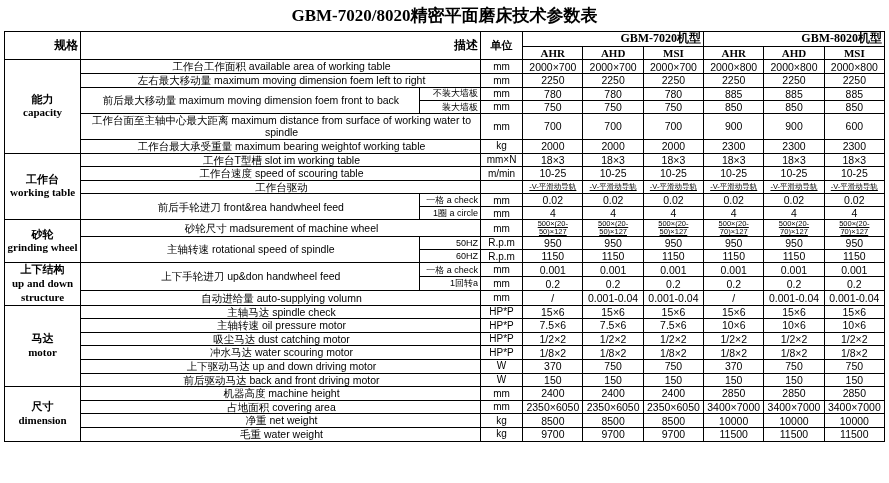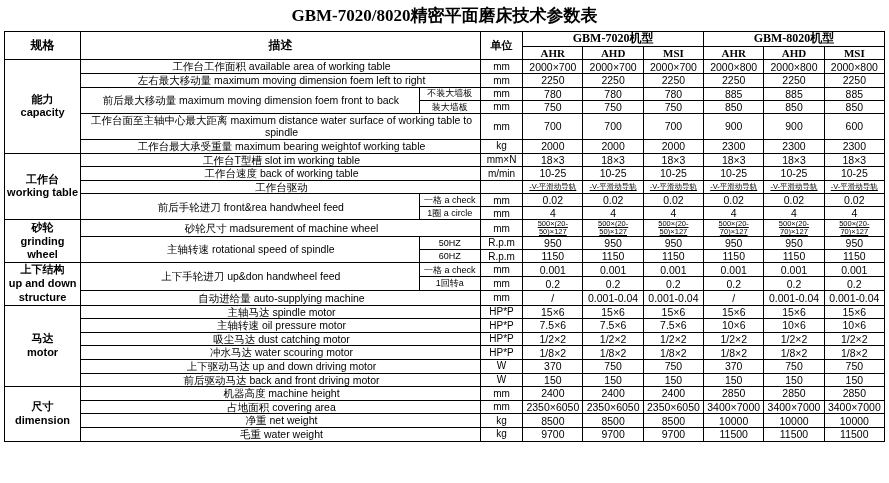--- a/index.html
+++ b/index.html
@@ -21,28 +21,28 @@
   }
   td,th{
     border:1px solid #000;
     padding:0 2px;
     text-align:center;
     vertical-align:middle;
     font-weight:normal;
     line-height:1.15;
     overflow:hidden;
   }
-  .hdr{font-weight:bold;font-size:12px;font-family:"Liberation Serif",serif;}
+  .hdr{font-weight:bold;font-size:12px;font-family:"Liberation Serif",serif;text-align:right;}
   .hdr-sm{font-weight:bold;font-size:11px;font-family:"Liberation Serif",serif;}
-  .rowlabel{font-weight:bold;font-size:11px;line-height:1.25;}
+  .rowlabel{font-weight:bold;font-size:11px;line-height:1.25;font-family:Liberation Serif, serif;}
   .desc{text-align:center;padding-left:4px;font-size:10.5px;line-height:1.2;}
   .unit{font-size:10px;margin-left:28px;}
   .num{font-size:10.5px;}
   .tiny{font-size:7.5px;line-height:1.05;text-decoration:underline;}
-  .sub{font-size:9px;}
+  .sub{font-size:9px;text-align:right;}
 </style>
 </head>
 <body>
 
 <div id="page">
   <div class="title">GBM-7020/8020精密平面磨床技术参数表</div>
   <table>
     <colgroup>
       <col style="width:72px">
       <col style="width:320px">
@@ -109,21 +109,21 @@
           <td class="sub">装大墙板</td>
           <td class="unit">mm</td>
           <td class="num ">750</td>
           <td class="num ">750</td>
           <td class="num ">750</td>
           <td class="num ">850</td>
           <td class="num ">850</td>
           <td class="num ">850</td>
         </tr>
         <tr>
-          <td class="desc" colspan="2">工作台面至主轴中心最大距离 maximum distance water surface of working table to spindle</td>
+          <td class="desc" colspan="2">工作台面至主轴中心最大距离 maximum distance from surface of working water to spindle</td>
           <td class="unit">mm</td>
           <td class="num ">700</td>
           <td class="num ">700</td>
           <td class="num ">700</td>
           <td class="num ">900</td>
           <td class="num ">900</td>
           <td class="num ">600</td>
         </tr>
         <tr>
           <td class="desc" colspan="2">工作台最大承受重量 maximum bearing weightof working table</td>
@@ -140,21 +140,21 @@
           <td class="desc" colspan="2">工作台T型槽 slot im working table</td>
           <td class="unit">mm×N</td>
           <td class="num ">18×3</td>
           <td class="num ">18×3</td>
           <td class="num ">18×3</td>
           <td class="num ">18×3</td>
           <td class="num ">18×3</td>
           <td class="num ">18×3</td>
         </tr>
         <tr>
-          <td class="desc" colspan="2">工作台速度 back of working table</td>
+          <td class="desc" colspan="2">工作台速度 speed of scouring table</td>
           <td class="unit">m/min</td>
           <td class="num ">10-25</td>
           <td class="num ">10-25</td>
           <td class="num ">10-25</td>
           <td class="num ">10-25</td>
           <td class="num ">10-25</td>
           <td class="num ">10-25</td>
         </tr>
         <tr>
           <td class="desc" colspan="2">工作台驱动</td>
@@ -235,32 +235,32 @@
           <td class="sub">1回转a</td>
           <td class="unit">mm</td>
           <td class="num ">0.2</td>
           <td class="num ">0.2</td>
           <td class="num ">0.2</td>
           <td class="num ">0.2</td>
           <td class="num ">0.2</td>
           <td class="num ">0.2</td>
         </tr>
         <tr>
-          <td class="desc" colspan="2">自动进给量 auto-supplying machine</td>
+          <td class="desc" colspan="2">自动进给量 auto-supplying volumn</td>
           <td class="unit">mm</td>
           <td class="num ">/</td>
           <td class="num ">0.001-0.04</td>
           <td class="num ">0.001-0.04</td>
           <td class="num ">/</td>
           <td class="num ">0.001-0.04</td>
           <td class="num ">0.001-0.04</td>
         </tr>
         <tr>
           <td class="rowlabel" rowspan="6">马达<br>motor</td>
-          <td class="desc" colspan="2">主轴马达 spindle motor</td>
+          <td class="desc" colspan="2">主轴马达 spindle check</td>
           <td class="unit">HP*P</td>
           <td class="num ">15×6</td>
           <td class="num ">15×6</td>
           <td class="num ">15×6</td>
           <td class="num ">15×6</td>
           <td class="num ">15×6</td>
           <td class="num ">15×6</td>
         </tr>
         <tr>
           <td class="desc" colspan="2">主轴转速 oil pressure motor</td>

